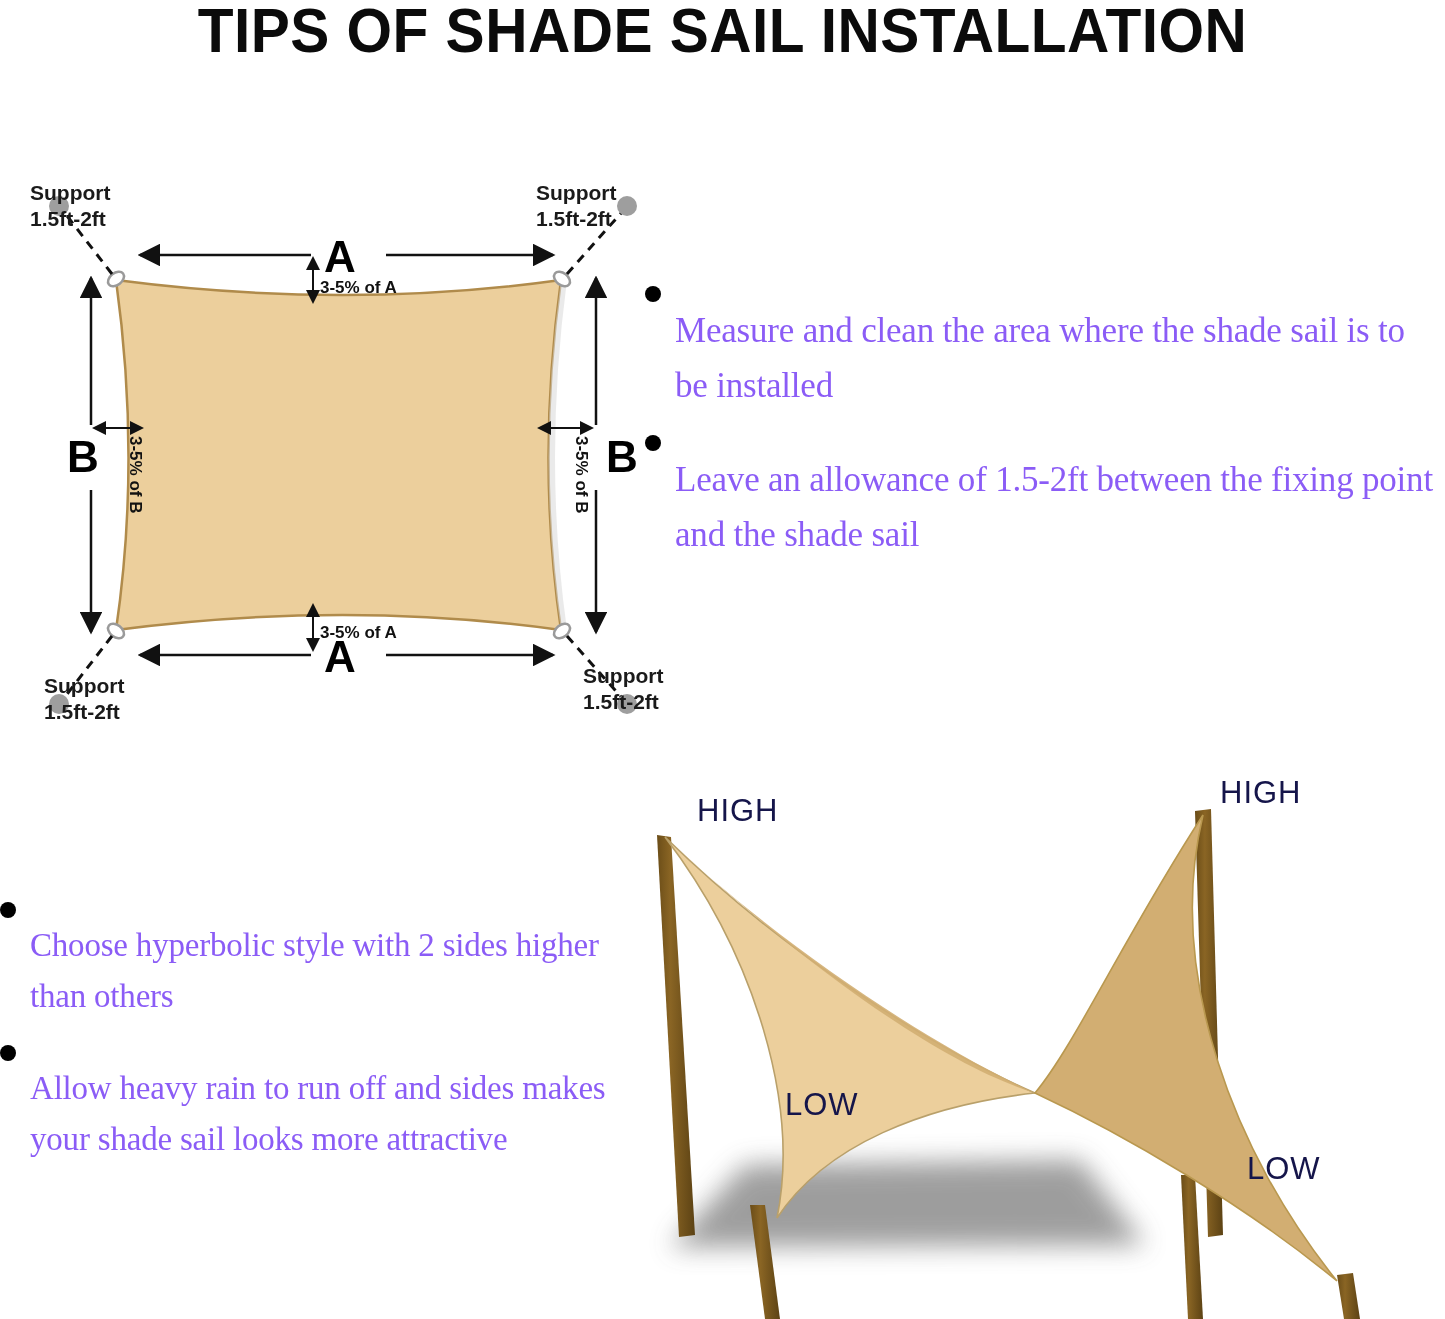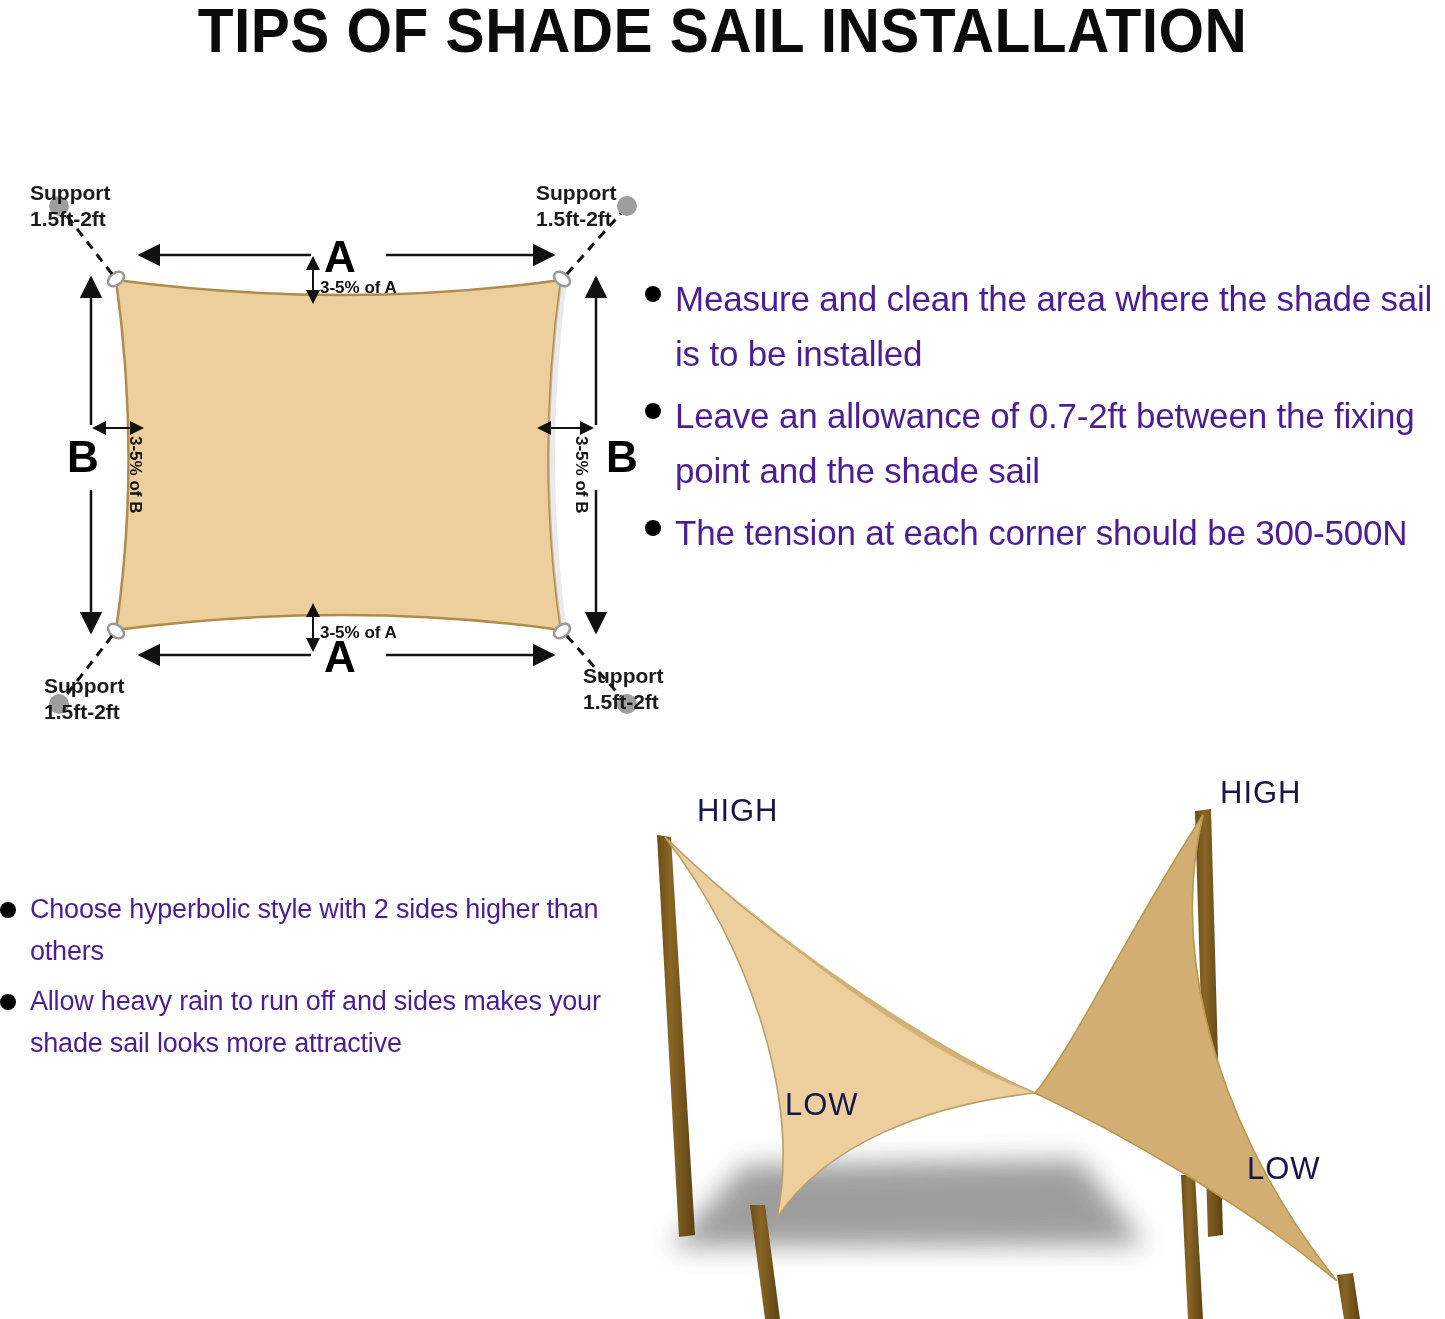--- a/index.html
+++ b/index.html
@@ -54,27 +54,28 @@
   .tip-bullet {
     flex: 0 0 auto;
     width: 16px;
     height: 16px;
     border-radius: 50%;
     background: #000000;
     margin-top: 14px;
     margin-right: 14px;
   }
   .tip-text {
-    font-family: Liberation Sans, sans-serif;
+    font-family: Liberation Serif, serif;
     font-size: 35px;
     line-height: 1.56;
-    color: #4c1d95;
+    color: #8b5cf6;
     letter-spacing: -0.2px;
-  }
-  #tips-list-bottom .tip-text { font-size: 27px; }
+    margin-top: 32px;
+  }
+  #tips-list-bottom .tip-text { font-size: 33px; }
 
   
   #rect-sail-diagram {
     position: absolute;
     left: 16px;
     top: 160px;
     width: 660px;
     height: 570px;
   }
   #hyperbolic-diagram {
@@ -199,25 +200,21 @@
   </svg>
 </div>
 
 <div id="tips-list-top">
   <div class="tip-item">
     <span class="tip-bullet"></span>
     <span class="tip-text">Measure and clean the area where the shade sail is to be installed</span>
   </div>
   <div class="tip-item">
     <span class="tip-bullet"></span>
-    <span class="tip-text">Leave an allowance of 0.7-2ft between the fixing point and the shade sail</span>
-  </div>
-  <div class="tip-item">
-    <span class="tip-bullet"></span>
-    <span class="tip-text">The tension at each corner should be 300-500N</span>
+    <span class="tip-text">Leave an allowance of 1.5-2ft between the fixing point and the shade sail</span>
   </div>
 </div>
 
 <div id="tips-list-bottom">
   <div class="tip-item">
     <span class="tip-bullet"></span>
     <span class="tip-text">Choose hyperbolic style with 2 sides higher than others</span>
   </div>
   <div class="tip-item">
     <span class="tip-bullet"></span>

